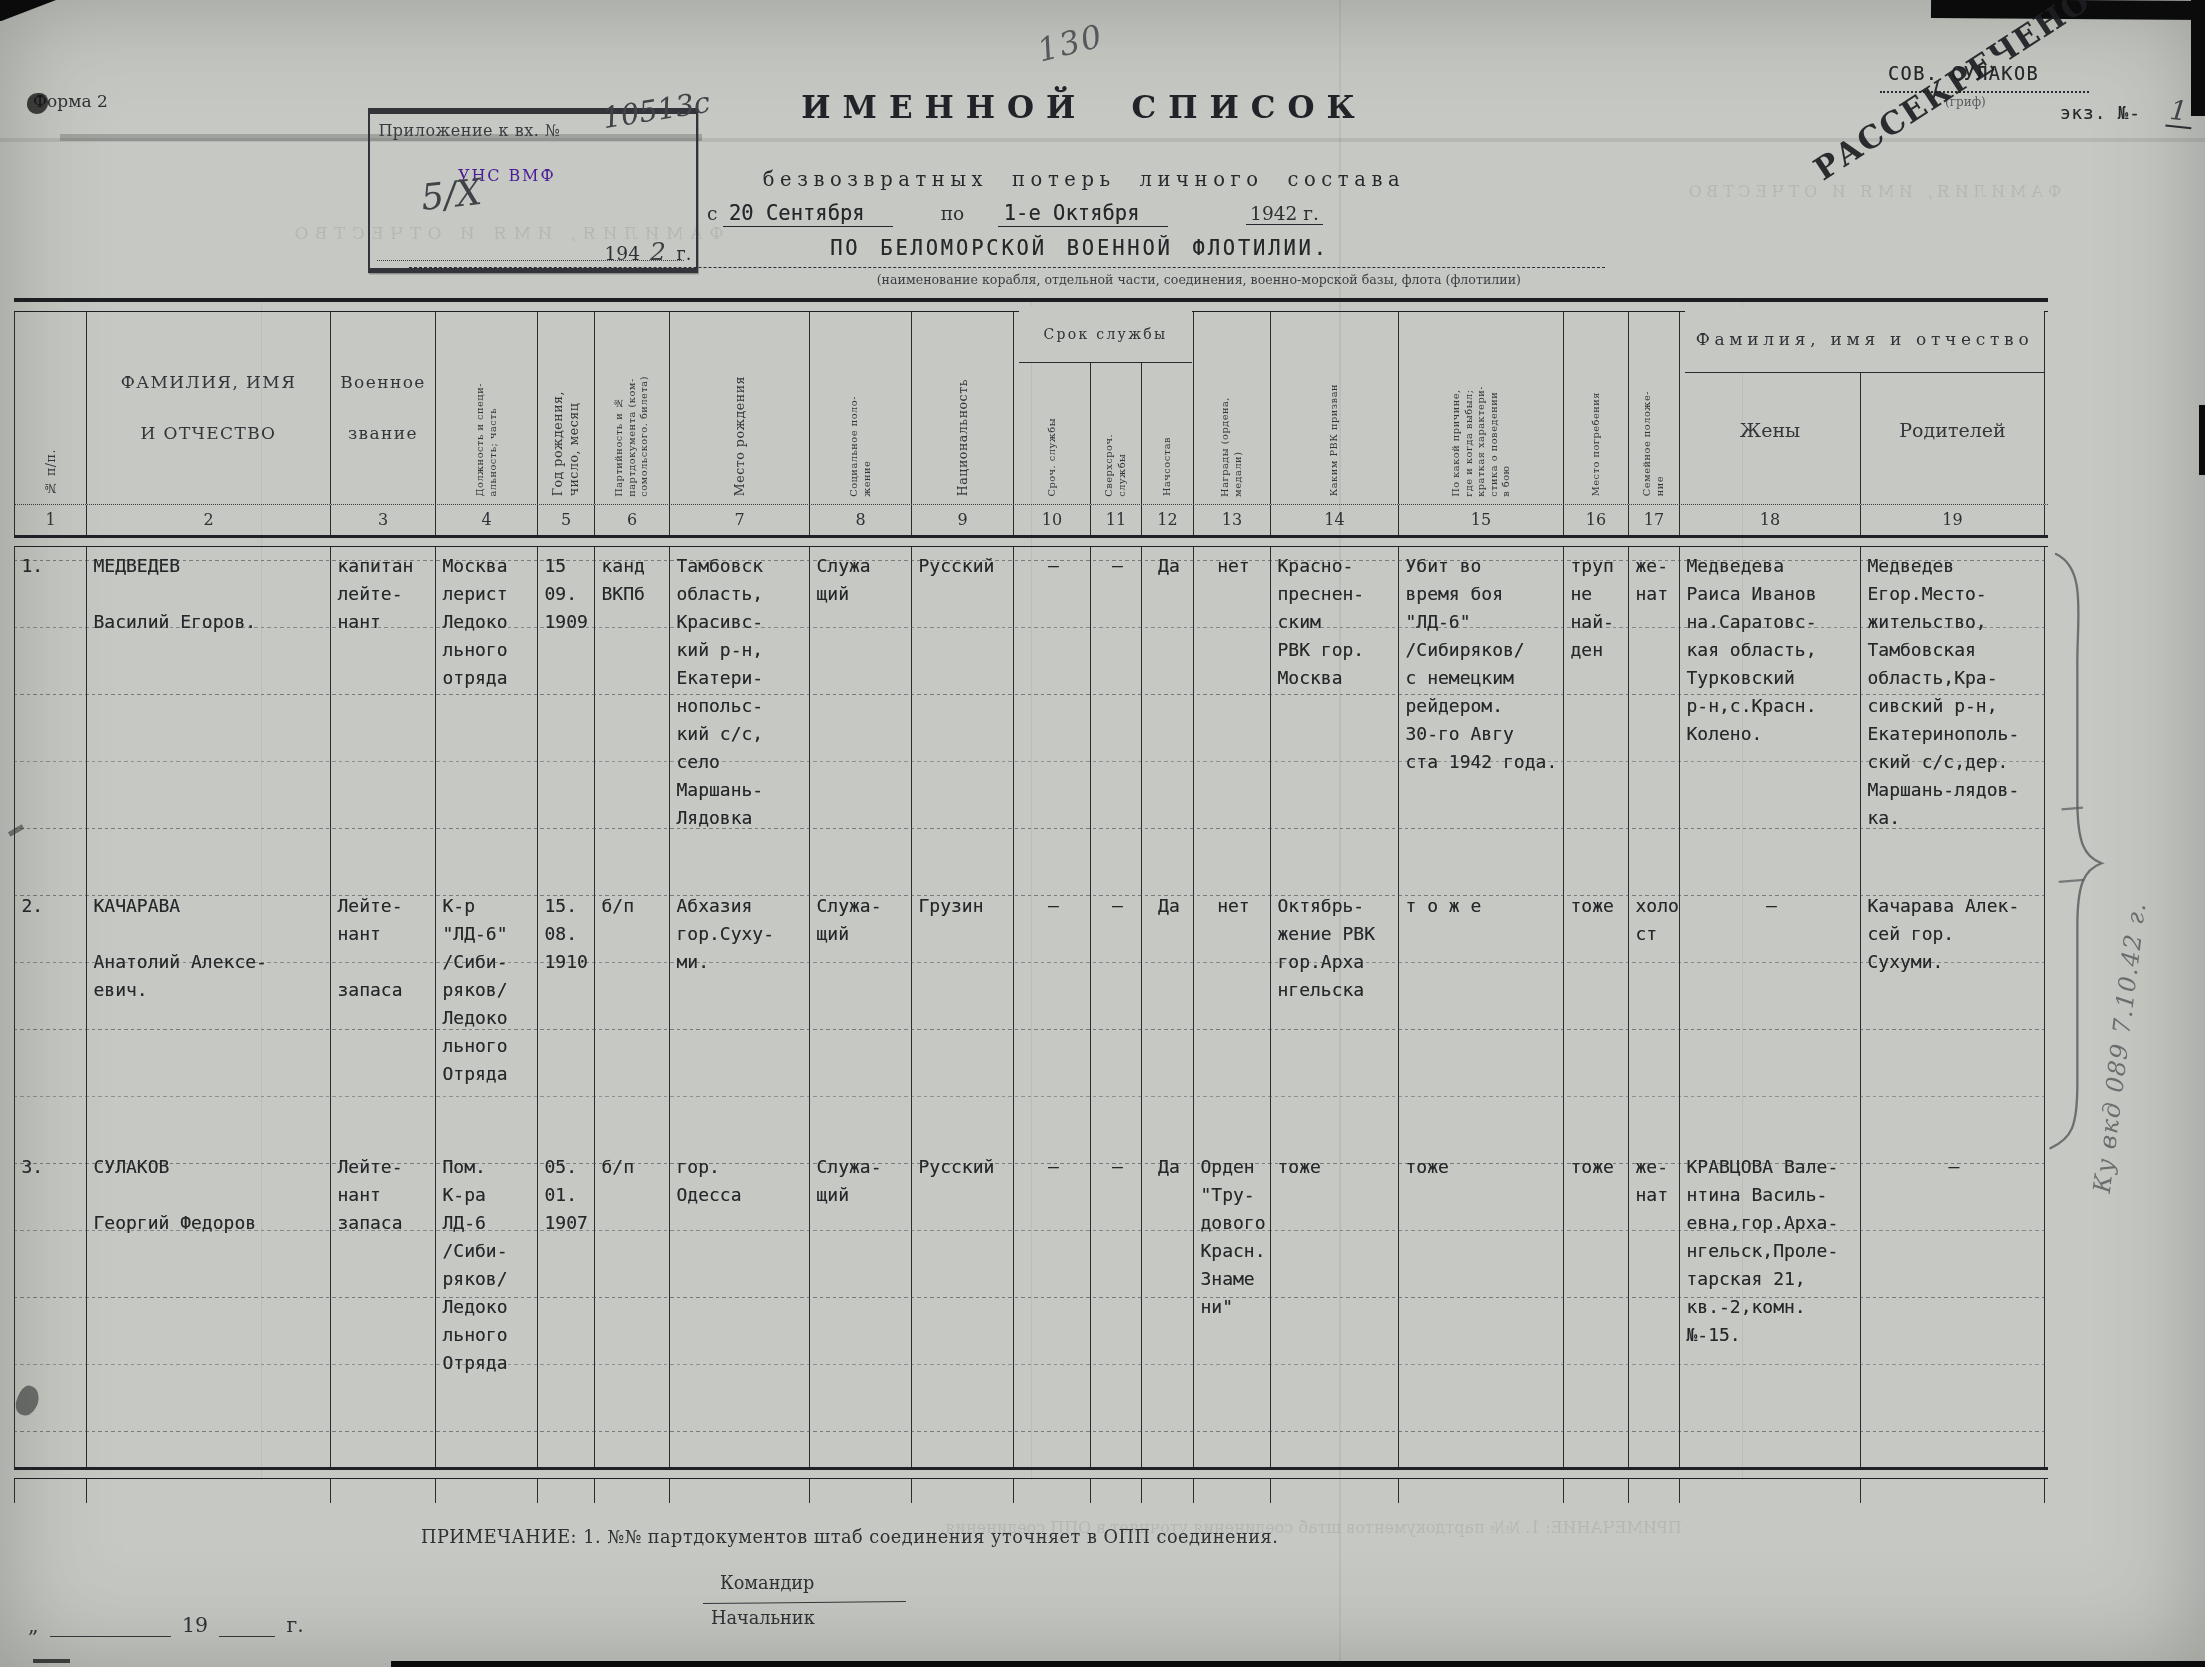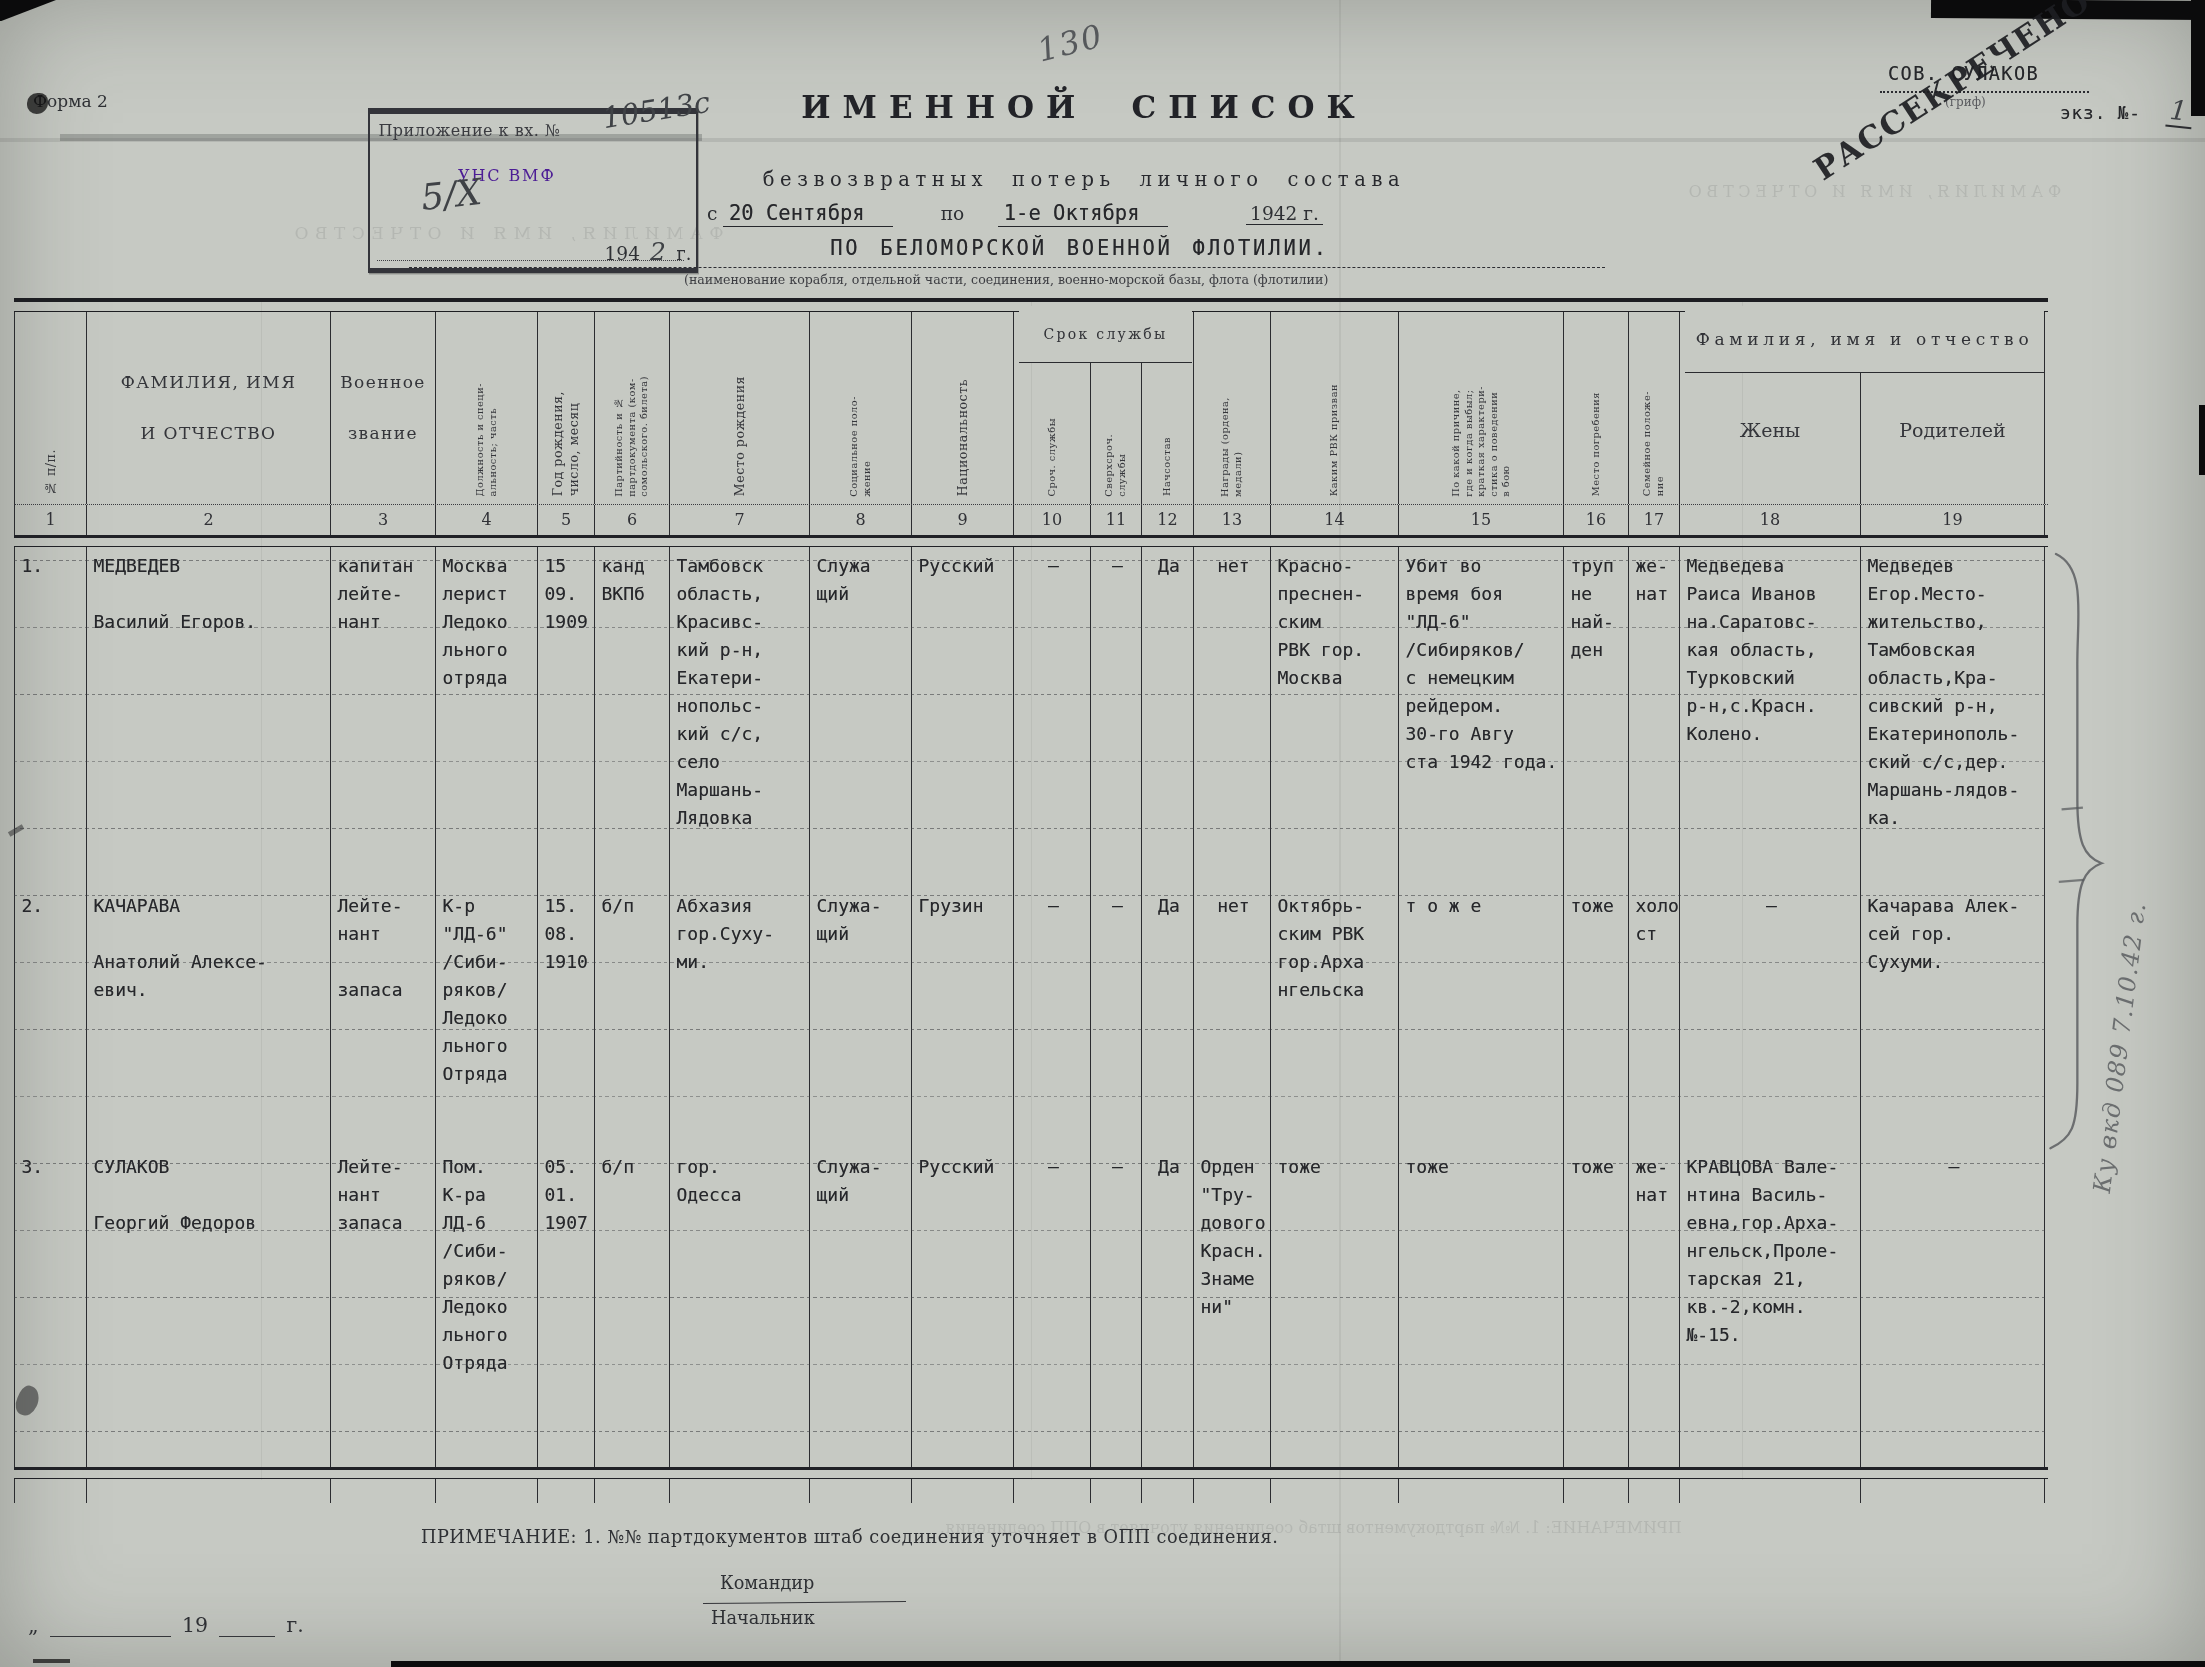--- a/index.html
+++ b/index.html
@@ -39,21 +39,21 @@
   .doc-title{left:786px;top:89px;width:596px;text-align:center;font-size:31px;font-weight:bold;
              letter-spacing:12px;word-spacing:21.4px;color:#222328;}
   .doc-sub{left:698px;top:168px;width:772px;text-align:center;font-size:19.5px;
            letter-spacing:5.6px;word-spacing:12px;color:#28292e;}
   .dateline{left:707px;top:201px;font-size:18.6px;}
   .dateline .typed{font-size:20.5px;border-bottom:1.9px solid #26272c;padding:0 28px 0.9px 5.6px;}
   .dateline .yr{border-bottom:1.9px solid #26272c;padding:0 3.7px;}
   .unit-line{left:626px;top:236px;width:907px;text-align:center;font-size:20.5px;
              letter-spacing:2.8px;word-spacing:4.7px;}
   .unit-dash{left:409px;top:267px;width:1196px;border-top:1.9px dashed #2c2d32;height:0;}
-  .unit-caption{left:684px;top:272px;width:837px;text-align:left;font-size:12.6px;color:#3c3d42;}
+  .unit-caption{left:684px;top:272px;width:837px;text-align:right;font-size:12.6px;color:#3c3d42;}
 
   .sec-label{left:1888px;top:63px;font-size:18.6px;letter-spacing:1.4px;}
   .sec-dots{left:1880px;top:91px;width:209px;border-top:2.3px dotted #2a2b30;}
   .sec-grif{left:1945px;top:95px;font-size:12px;color:#595a5e;}
   .declass{left:1817px;top:154px;font-size:31px;font-weight:bold;letter-spacing:1.4px;
            color:#1d1e22;transform:rotate(-33deg);transform-origin:0 50%;opacity:.92;}
   .ekz{left:2060px;top:103px;font-size:17.7px;letter-spacing:0.9px;}
   .ekz-num{left:2167px;top:95px;font-size:27px;border-bottom:2.8px solid #2c2d31;padding:0 6.5px 0 2.8px;
            transform:rotate(6deg);}
 
@@ -368,21 +368,21 @@
 гор.Суху-
 ми.</div>
       <div class="typedcell">Служа-
 щий</div>
       <div class="typedcell">Грузин</div>
       <div class="typedcell ctr">–</div>
       <div class="typedcell ctr">–</div>
       <div class="typedcell ctr">Да</div>
       <div class="typedcell ctr">нет</div>
       <div class="typedcell">Октябрь-
-ским РВК
+жение РВК
 гор.Арха
 нгельска</div>
       <div class="typedcell">т о ж е</div>
       <div class="typedcell">тоже</div>
       <div class="typedcell">холо
 ст</div>
       <div class="typedcell ctr">–</div>
       <div class="typedcell">Качарава Алек-
 сей гор.
 Сухуми.</div>

